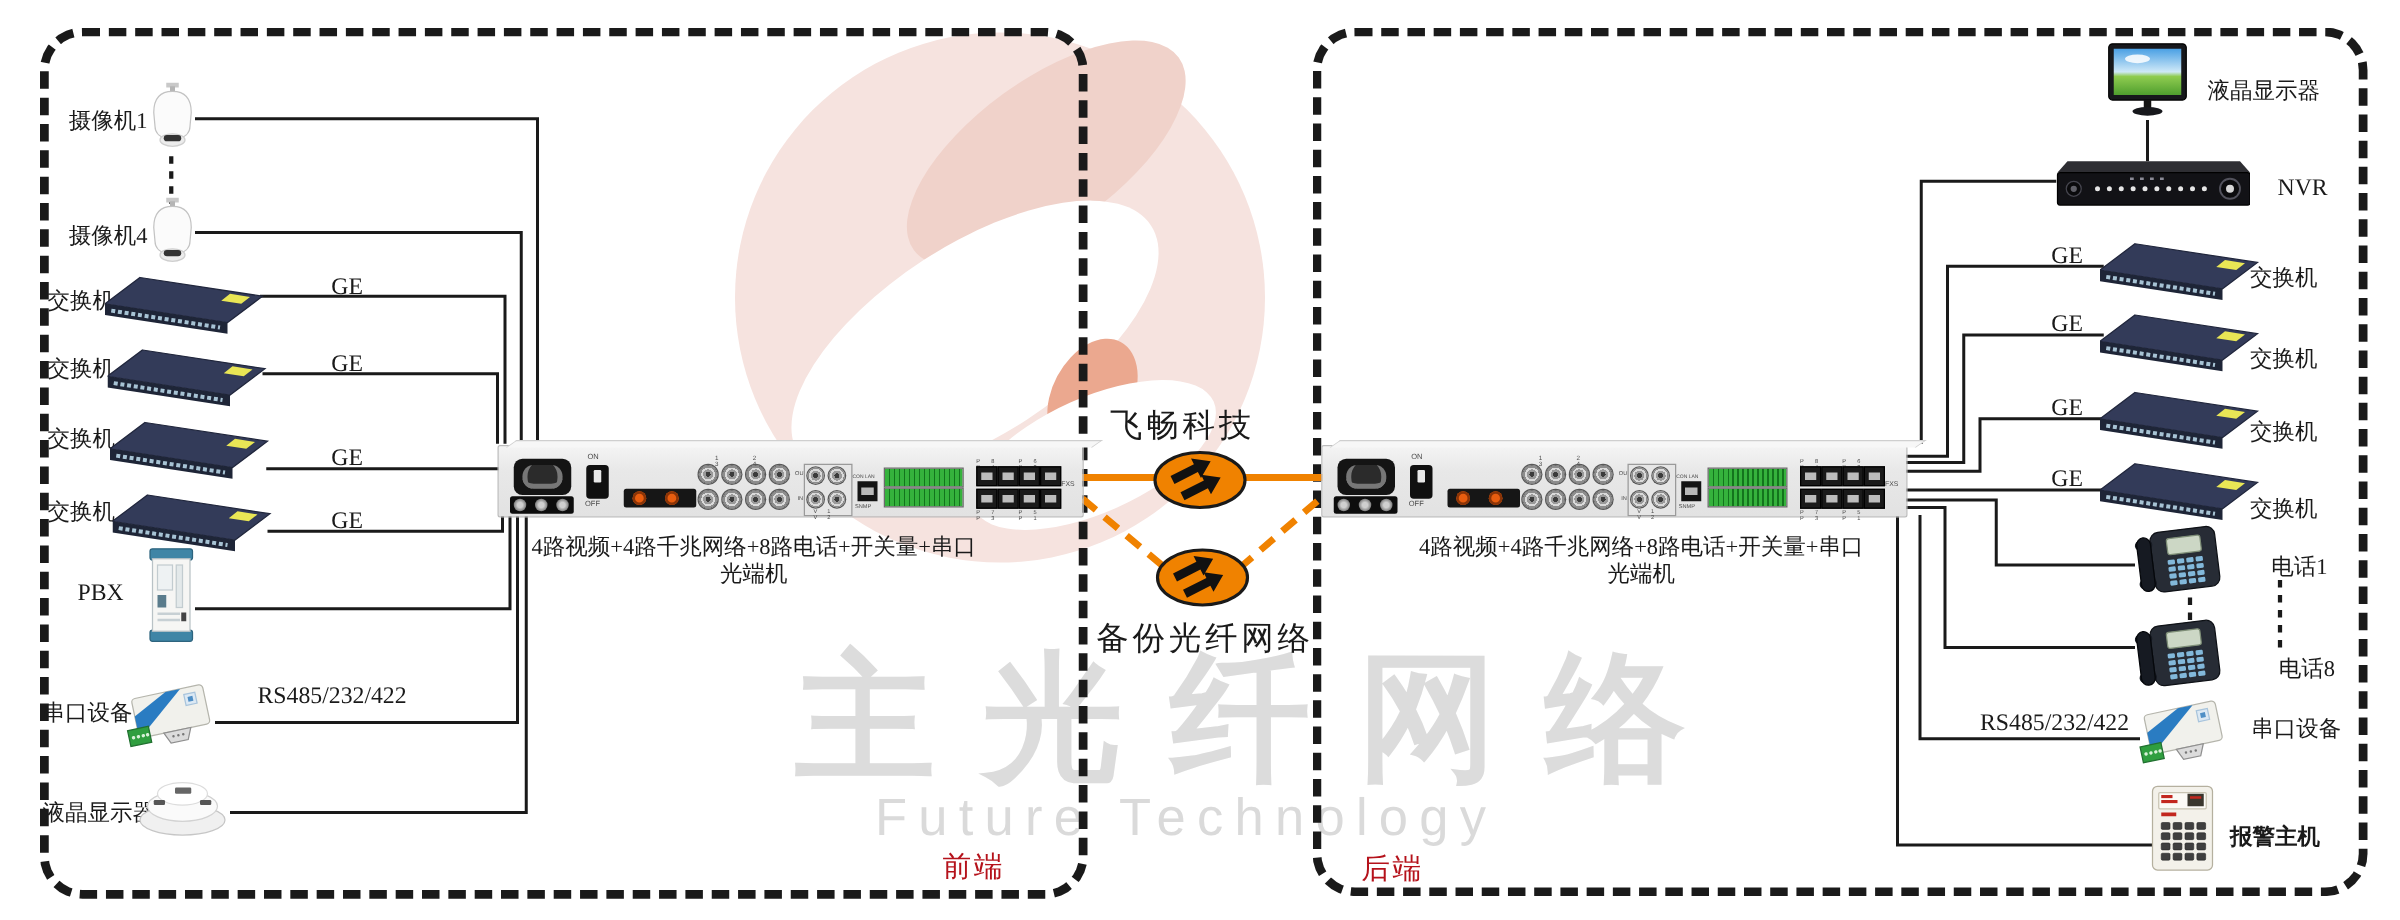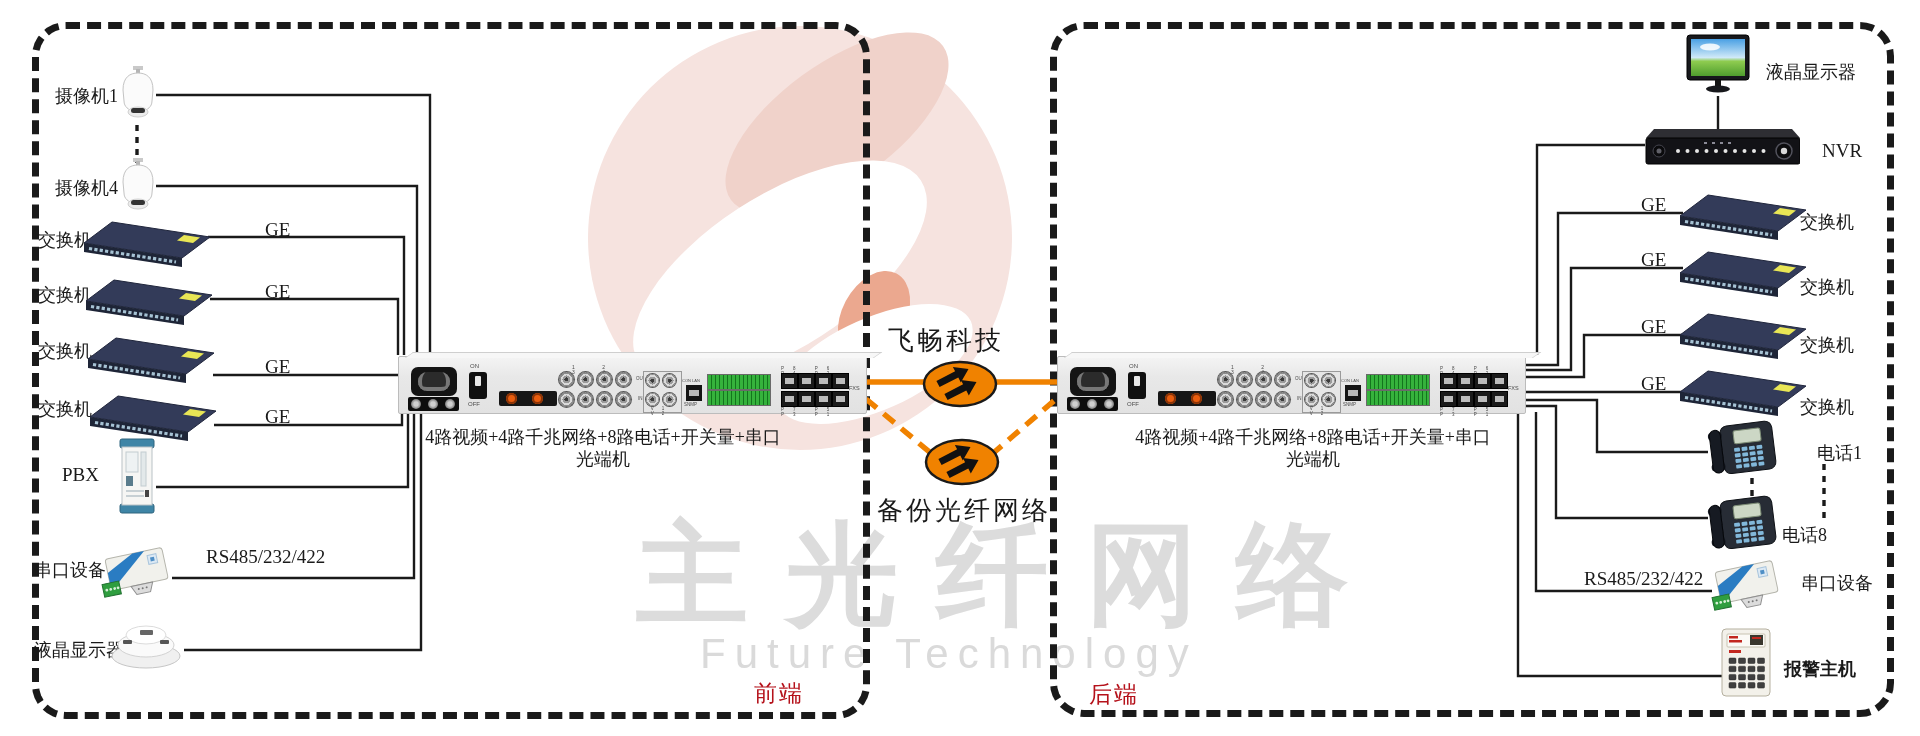--- a/index.html
+++ b/index.html
@@ -417,21 +417,21 @@
             <rect x="37.5" y="47.8" width="5.8" height="3.9" rx="1"></rect>
             <rect x="45" y="47.8" width="5.8" height="3.9" rx="1"></rect>
             <rect x="52.5" y="47.8" width="5.8" height="3.9" rx="1"></rect>
           </g>
       <rect x="5.5" y="13" width="14" height="8" rx="4" fill="#161a22"></rect>
           <rect x="5.5" y="44" width="14" height="8" rx="4" fill="#161a22"></rect>
       <rect x="7" y="11" width="11" height="43" rx="5.5" fill="#161a22" stroke="#05070b"></rect>
     </g>
       </svg>
   </div>
-  <div class="lbl" style="left:1782px;top:523px;">电话8</div>
+  <div class="lbl" style="left:1823px;top:523px;">电话8</div>
   <div class="icon" style="left:1704px;top:491px;">
     <svg width="78" height="64" viewBox="0 0 78 64">
         <g transform="rotate(-7 39 32)">
       <rect x="18" y="8" width="52" height="48" rx="7" fill="#272c35" stroke="#0e1116"></rect>
       <rect x="31" y="14" width="27" height="13" rx="2" fill="#ccd7c5" stroke="#7d8d76"></rect>
       <g fill="#82b8da">
             <rect x="30" y="31" width="5.8" height="3.9" rx="1"></rect>
             <rect x="37.5" y="31" width="5.8" height="3.9" rx="1"></rect>
             <rect x="45" y="31" width="5.8" height="3.9" rx="1"></rect>
             <rect x="52.5" y="31" width="5.8" height="3.9" rx="1"></rect>

